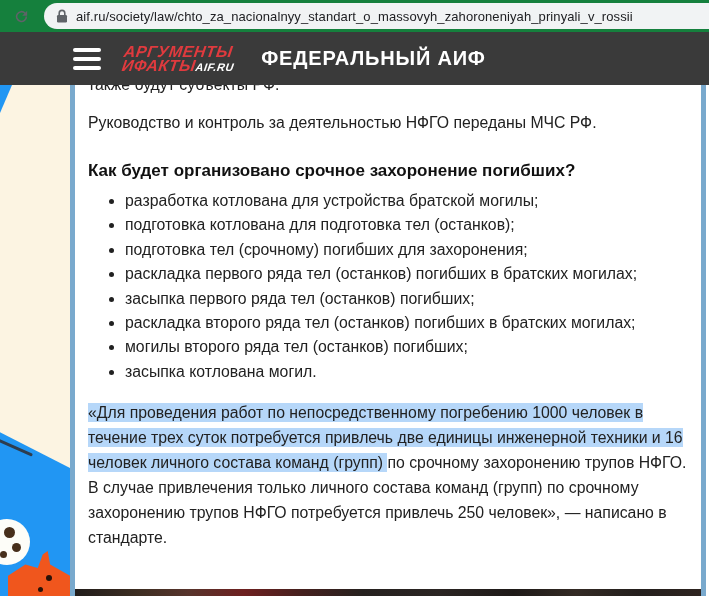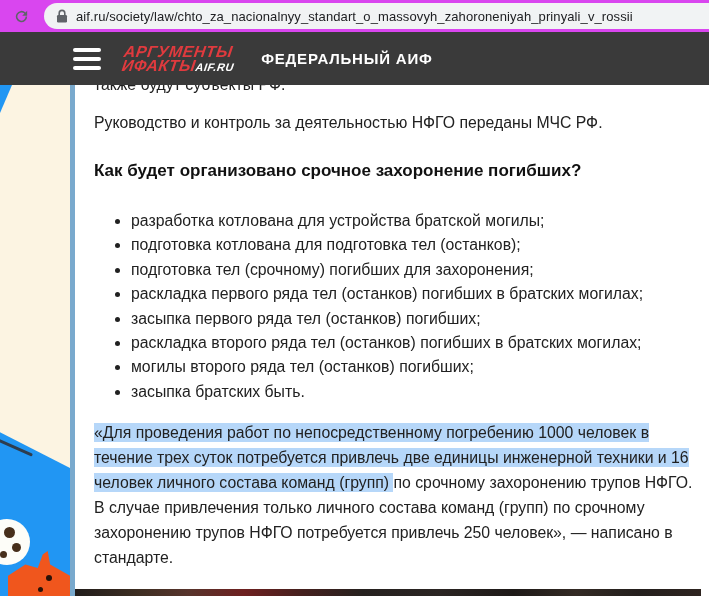--- a/index.html
+++ b/index.html
@@ -1,34 +1,34 @@
 <!DOCTYPE html>
 <html><head>
 <meta charset="utf-8">
 <style>
   * { margin:0; padding:0; box-sizing:border-box; }
   html,body { width:709px; height:596px; overflow:hidden; }
   body { font-family:"Liberation Sans", sans-serif; background:#fff; position:relative; }
 
   
-  .toolbar { position:absolute; top:0; left:0; width:709px; height:32px; background:#d946ef; display:flex; align-items:center; }
+  .toolbar { position:absolute; top:0; left:0; width:709px; height:32px; background:#15803d; display:flex; align-items:center; }
   .reload-btn { width:30px; height:30px; display:flex; align-items:center; justify-content:center; margin-left:6px; cursor:pointer; }
   .urlbar { flex:1; height:26px; background:#f1f3f4; border-radius:13px 0 0 13px; margin-left:8px; display:flex; align-items:center; padding-left:12px; overflow:hidden; }
   .urlbar .lock { margin-right:8px; display:flex; align-items:center; }
   .url-text { font-size:13px; color:#202124; white-space:nowrap; letter-spacing:0.1px; }
 
   
   .site-header { position:absolute; top:32px; left:0; width:709px; height:53px; background:#3a3a3a; display:flex; align-items:center; z-index:5; }
   .burger { width:28px; height:22px; margin-left:73px; display:flex; flex-direction:column; justify-content:space-between; cursor:pointer; }
   .burger span { display:block; height:4px; background:#fff; border-radius:2px; }
   .logo { margin-left:22px; cursor:pointer; line-height:1; transform:skewX(-8deg); }
   .logo .l1 { color:#e03a3e; font-weight:bold; font-style:italic; font-size:16px; letter-spacing:0.5px; }
   .logo .l2 { color:#e03a3e; font-weight:bold; font-style:italic; font-size:16px; letter-spacing:0.5px; margin-top:-2px; }
   .logo .aifru { color:#fff; font-size:11px; font-weight:bold; font-style:italic; letter-spacing:0.5px; }
-  .fed-label { color:#fff; font-weight:bold; font-size:15px; letter-spacing:0.8px; margin-left:26px; }
+  .fed-label { color:#fff; font-weight:bold; font-size:20px; letter-spacing:0.8px; margin-left:26px; }
 
   
   .page { position:absolute; top:85px; left:0; width:709px; height:511px; background:#fff; }
 
   
   .left-banner { position:absolute; left:0; top:0; width:70px; height:511px; background:#fcf4e2; overflow:hidden; }
   .corner-tri { position:absolute; left:0; top:0; width:0; height:0; border-left:12px solid #2196f3; border-bottom:28px solid transparent; }
   .banner-blue { position:absolute; left:0; top:255px; width:70px; height:256px; background:#2196f3; clip-path:polygon(0 36%, 100% 50%, 100% 100%, 0 100%); }
   .dark-line { position:absolute; left:-4px; top:361px; width:38px; height:3px; background:#2e3d4e; transform:rotate(24deg); border-radius:2px; }
   .cookie { position:absolute; left:-16px; top:434px; width:46px; height:46px; background:#fdfdf8; border-radius:50%; }
@@ -41,28 +41,28 @@
   .fox i { position:absolute; border-radius:50%; background:#2a1208; }
   .fox .d1 { width:6px; height:6px; left:38px; top:24px; }
   .fox .d2 { width:5px; height:5px; left:30px; top:36px; }
 
   
   .col-border { position:absolute; top:0; width:5px; height:511px; background:#79a9cd; }
   .col-border.left  { left:70px; }
   .col-border.right { left:701px; }
 
   
-  .article { position:absolute; left:81px; top:0; width:626px; height:511px; background:#fff; padding:0 12px 12px 13px; overflow:hidden; color:#212121; }
+  .article { position:absolute; left:75px; top:0; width:626px; height:511px; background:#fff; padding:0 12px 12px 13px; overflow:hidden; color:#212121; }
   .clip-line { height:10px; overflow:hidden; }
   .clip-line span { display:block; transform:translateY(-9px); font-size:15.8px; color:#212121; }
   .p { font-size:15.8px; line-height:25px; }
   .p1 { margin-top:15px; }
   .h2 { font-size:17px; font-weight:bold; margin-top:26px; color:#111; }
   .p2 { margin-top:18px; }
-  ul.worklist { margin-top:28px; padding-left:37px; list-style:disc; }
+  ul.worklist { margin-top:8px; padding-left:37px; list-style:disc; }
   ul.worklist li { font-size:15.8px; line-height:24.4px; }
   .quote { margin-top:16px; }
   .quote mark { background:#b6d7f9; color:#212121; padding:1px 0; }
   .bottom-strip { position:absolute; left:75px; top:504px; width:626px; height:7px;
       background:linear-gradient(90deg,#211d1b 0%,#3d2e22 10%,#57342c 18%,#6e2020 27%,#46201e 36%,#26211f 46%,#2b2523 58%,#1e1a18 70%,#332a24 80%,#241f1d 90%,#2e2420 100%); }
   .right-sliver { position:absolute; left:706px; top:0; width:3px; height:511px; background:#fff; }
 </style>
 </head>
 <body>
 
@@ -124,19 +124,19 @@
     <p class="p p1">Руководство и контроль за деятельностью НФГО переданы МЧС РФ.</p>
     <h2 class="h2">Как будет организовано срочное захоронение погибших?</h2>
     <ul class="worklist">
       <li>разработка котлована для устройства братской могилы;</li>
       <li>подготовка котлована для подготовка тел (останков);</li>
       <li>подготовка тел (срочному) погибших для захоронения;</li>
       <li>раскладка первого ряда тел (останков) погибших в братских могилах;</li>
       <li>засыпка первого ряда тел (останков) погибших;</li>
       <li>раскладка второго ряда тел (останков) погибших в братских могилах;</li>
       <li>могилы второго ряда тел (останков) погибших;</li>
-      <li>засыпка братских быть.</li>
+      <li>засыпка котлована могил.</li>
     </ul>
     <p class="p quote"><mark>«Для проведения работ по непосредственному погребению 1000 человек в течение трех суток потребуется привлечь две единицы инженерной техники и 16 человек личного состава команд (групп) </mark><span>по срочному захоронению трупов НФГО. В случае привлечения только личного состава команд (групп) по срочному захоронению трупов НФГО потребуется привлечь 250 человек», — написано в стандарте.</span></p>
   </div>
 
   <div class="bottom-strip"></div>
 </div>
 
 </body></html>

